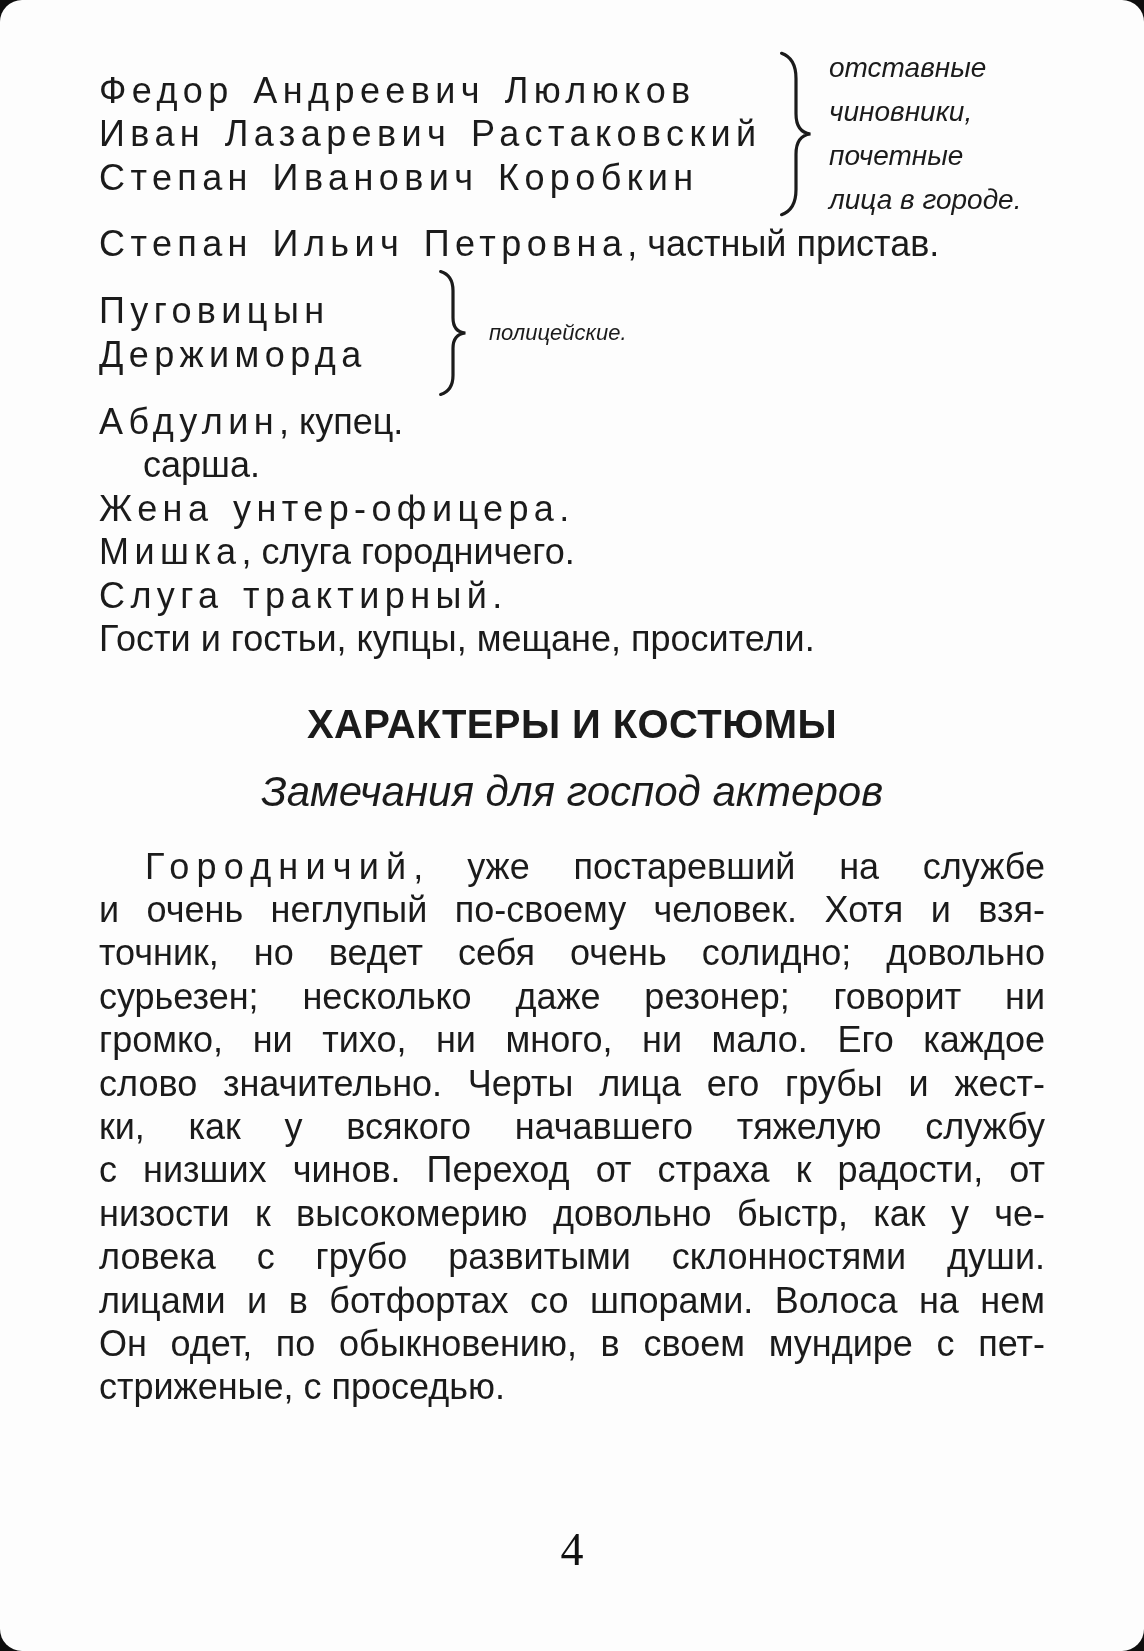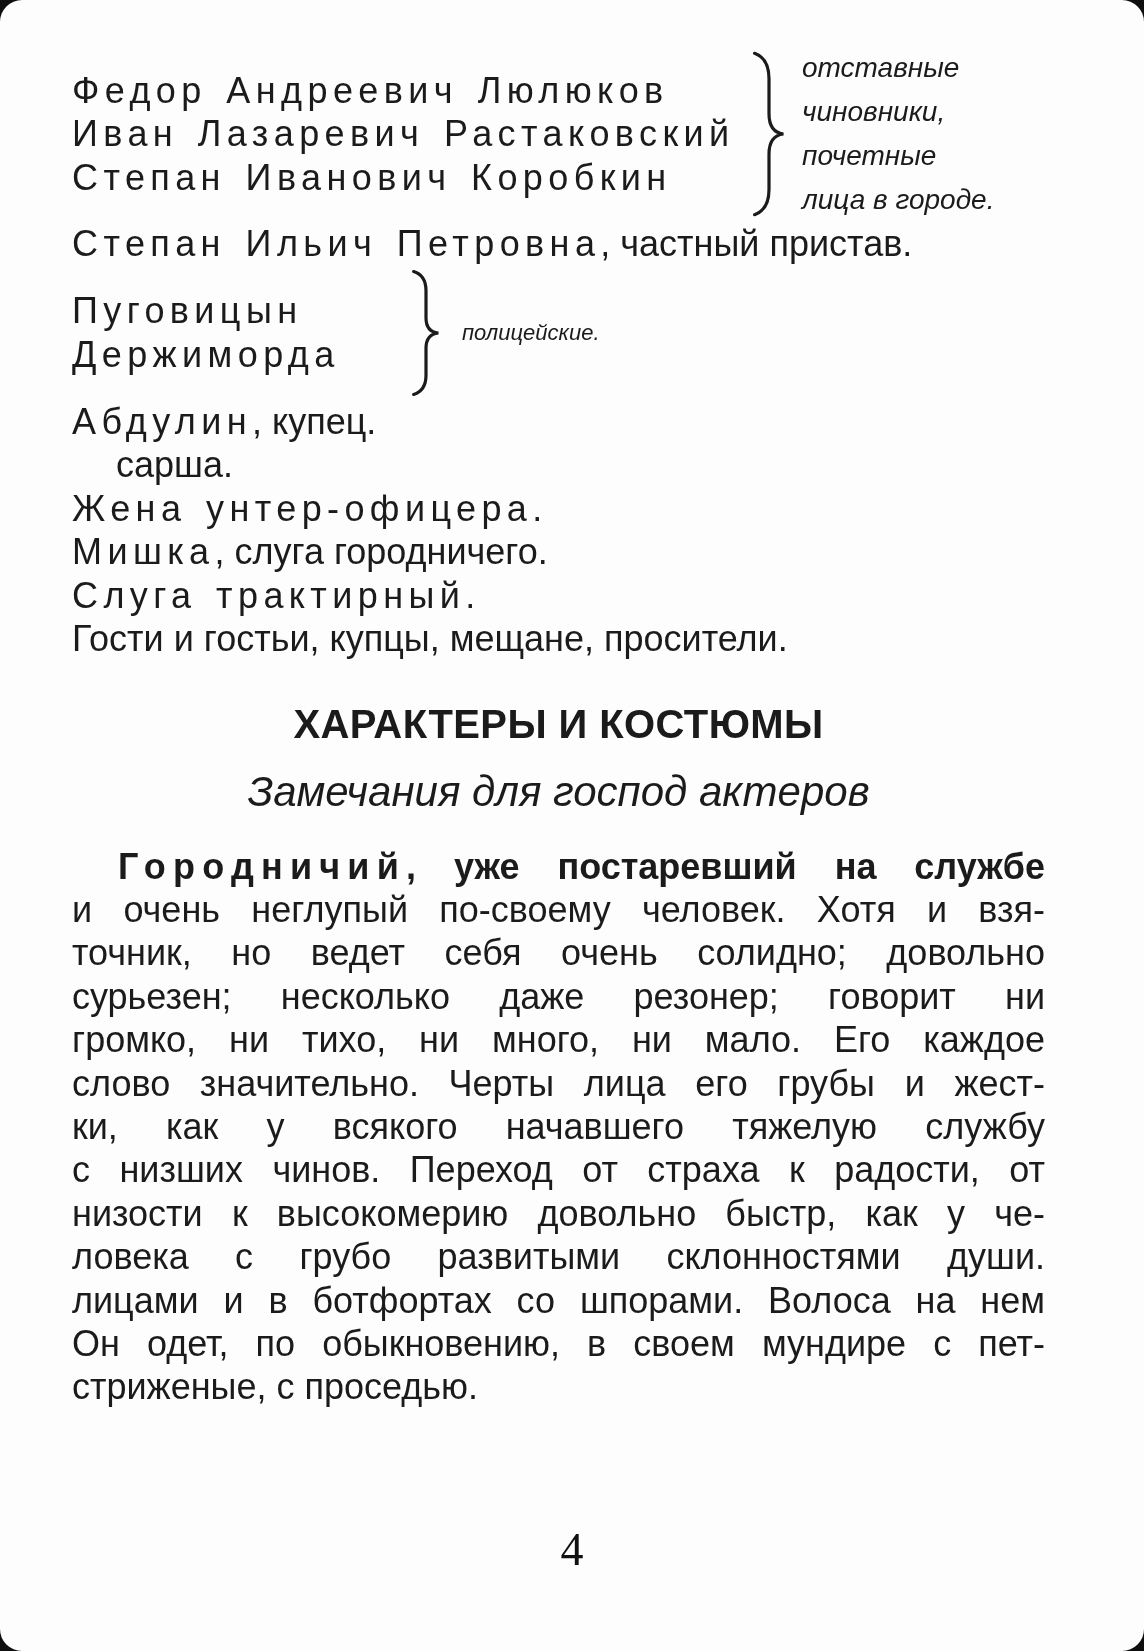--- a/index.html
+++ b/index.html
@@ -6,42 +6,42 @@
   .page{
     position:relative;
     width:1144px;height:1651px;
     background:#fdfdfd;
     border-radius:22px;
     overflow:hidden;
     font-family:"Liberation Sans",sans-serif;
     color:#1b1b1b;
     -webkit-font-smoothing:antialiased;
   }
-  .content{padding:46px 99px 0 72px;}
+  .content{padding:46px 99px 0 99px;}
   .cast-line{font-size:36px;line-height:43.5px;white-space:nowrap;}
   .sp{letter-spacing:0.15em;word-spacing:0.12em;}
   .sp2{letter-spacing:0.2em;}
   
   .group{display:flex;align-items:center;}
   .g1{height:176px;}
   .g1-names{width:676px;flex:none;}
   .g2{height:134px;}
   .g2-names{width:336px;flex:none;}
   .brace{flex:none;display:block;}
   .b1{width:42px;height:168px;}
   .b2{width:36px;height:128px;}
   .brace path{fill:none;stroke:#1b1b1b;stroke-width:3.2;vector-effect:non-scaling-stroke;stroke-linecap:round;}
   .g1-label{margin-left:12px;font-style:italic;font-size:28px;line-height:44px;}
   .g2-label{margin-left:18px;font-style:italic;font-size:22px;align-self:center;}
   .cont{margin-left:44px;}
   .heading{margin:40px 0 0 0;text-align:center;font-size:40px;font-weight:bold;line-height:46px;letter-spacing:0.01em;}
   .subheading{margin-top:22px;text-align:center;font-style:italic;font-size:42px;line-height:46px;}
   .para{margin-top:30px;font-size:36px;line-height:43.4px;}
   .pline{text-align:justify;text-align-last:justify;}
-  .pline.first{text-indent:46px;font-weight:bold;}
+  .pline.first{text-indent:46px;}
   .pline.last{text-align-last:left;}
   .pagenum{
     position:absolute;left:0;right:0;bottom:75px;
     text-align:center;
     font-family:"Liberation Serif",serif;
     font-size:46px;color:#111;
   }
 </style>
 </head>
 <body>

